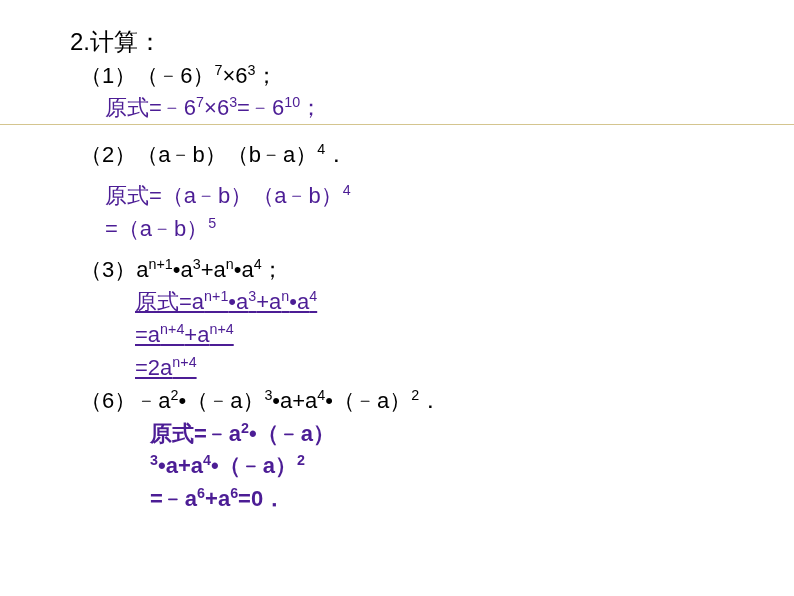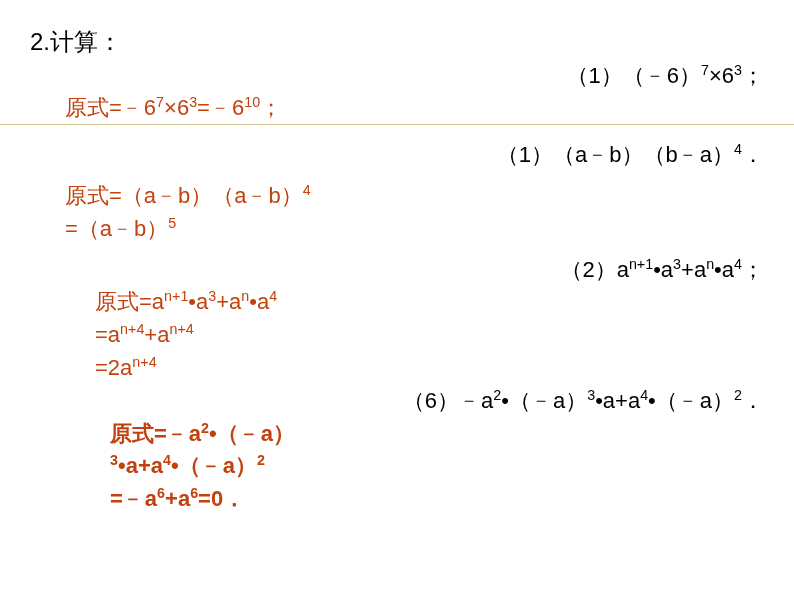--- a/index.html
+++ b/index.html
@@ -13,40 +13,41 @@
       background: #ffffff;
       font-family: "Microsoft YaHei", "SimSun", Arial, sans-serif;
       font-size: 22px;
       color: #000000;
       padding: 25px 30px;
       position: relative;
     }
     .line {
       margin-bottom: 2px;
       line-height: 1.4;
+      margin-left: 40px;
     }
     .red {
-      color: #c2410c;
+      color: #4c1d95;
     }
     .sup {
       font-size: 0.65em;
       vertical-align: super;
       line-height: 0;
     }
     .divider {
       position: absolute;
       left: 0;
       right: 0;
       top: 124px;
       height: 1px;
       background: linear-gradient(to right, #d4c58f, #d4c58f);
     }
-    .indent1 { padding-left: 10px; text-align: right; }
+    .indent1 { padding-left: 10px; }
     .indent2 { padding-left: 35px; }
-    .indent4 { padding-left: 65px; }
+    .indent4 { padding-left: 65px; text-decoration: underline; }
     .indent5 { padding-left: 80px; font-weight: bold; }
     .problem-title {
       font-size: 24px;
     }
   </style>
 </head>
 <body>
 
 <div class="line problem-title">2.计算：</div>
 
@@ -56,37 +57,37 @@
 
 <div class="divider"></div>
 
 <div class="line indent2 red">
   <span>原式=﹣6</span><span class="sup">7</span><span>×6</span><span class="sup">3</span><span>=﹣6</span><span class="sup">10</span><span>；</span>
 </div>
 
 <div style="height:14px;"></div>
 
 <div class="line indent1">
-  <span>（1）（a﹣b）（b﹣a）</span><span class="sup">4</span><span>．</span>
+  <span>（2）（a﹣b）（b﹣a）</span><span class="sup">4</span><span>．</span>
 </div>
 
 <div style="height:8px;"></div>
 
 <div class="line indent2 red">
   <span>原式=（a﹣b）（a﹣b）</span><span class="sup">4</span>
 </div>
 
 <div class="line indent2 red">
   <span>=（a﹣b）</span><span class="sup">5</span>
 </div>
 
 <div style="height:8px;"></div>
 
 <div class="line indent1">
-  <span>（2）a</span><span class="sup">n+1</span><span>•a</span><span class="sup">3</span><span>+a</span><span class="sup">n</span><span>•a</span><span class="sup">4</span><span>；</span>
+  <span>（3）a</span><span class="sup">n+1</span><span>•a</span><span class="sup">3</span><span>+a</span><span class="sup">n</span><span>•a</span><span class="sup">4</span><span>；</span>
 </div>
 
 <div class="line indent4 red">
   <span>原式=a</span><span class="sup">n+1</span><span>•a</span><span class="sup">3</span><span>+a</span><span class="sup">n</span><span>•a</span><span class="sup">4</span>
 </div>
 
 <div class="line indent4 red">
   <span>=a</span><span class="sup">n+4</span><span>+a</span><span class="sup">n+4</span>
 </div>
 

